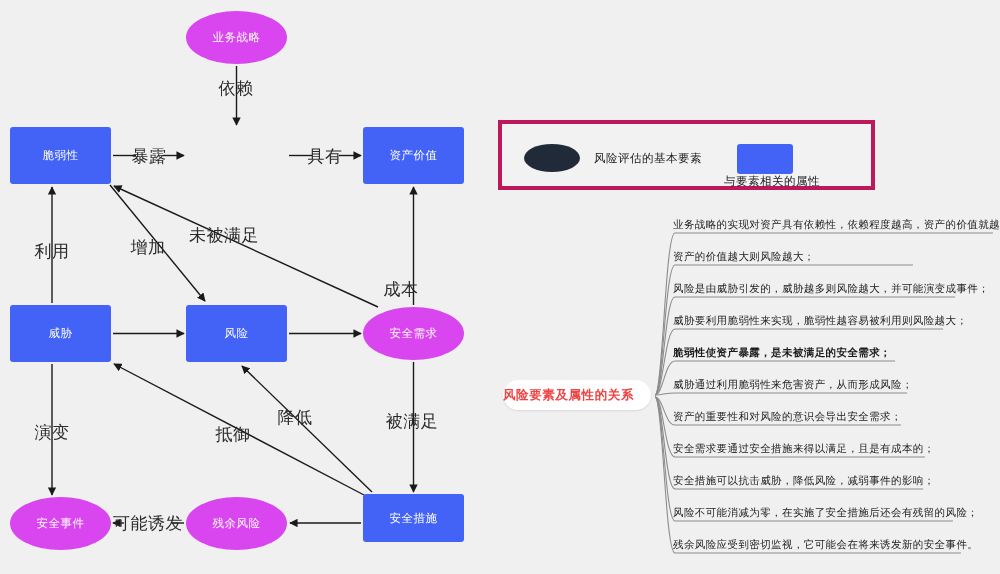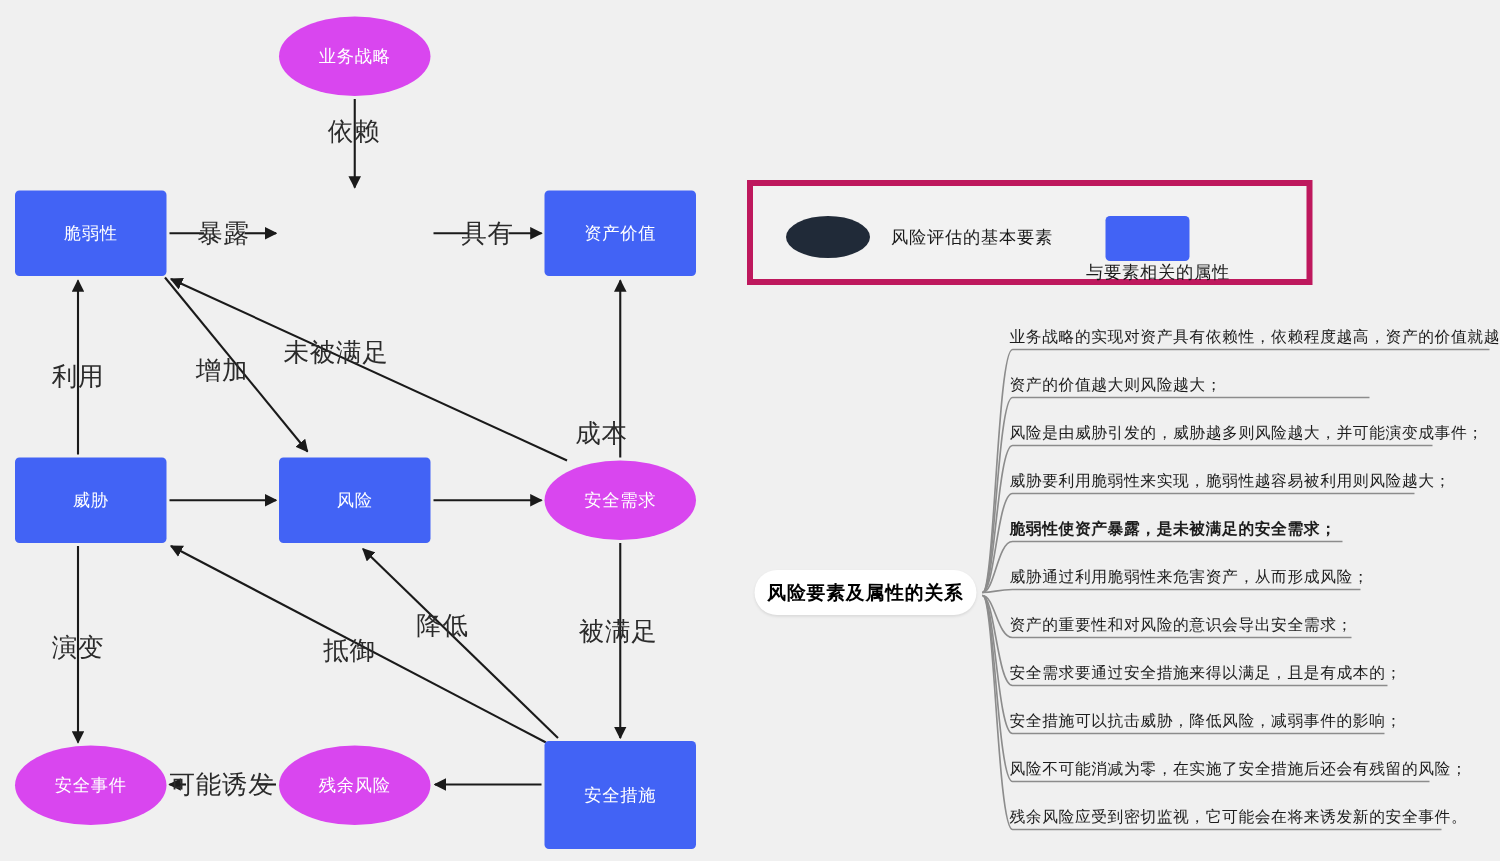--- a/index.html
+++ b/index.html
@@ -101,24 +101,23 @@
   #mm-root {
     position: absolute;
     left: 8px;
     top: 175px;
     width: 148px;
     height: 30px;
     background: #ffffff;
     border-radius: 15px;
     display: flex;
     align-items: center;
-    justify-content: center;
     font-size: 12.5px;
     font-weight: bold;
-    color: #000000;
+    color: #ef4444;
     letter-spacing: 0.6px;
     box-shadow: 0 1px 2px rgba(0,0,0,0.10);
     box-sizing: border-box;
   }
   .mm-item {
     position: absolute;
     left: 178px;
     font-size: 10.5px;
     color: #1c1c1c;
     white-space: nowrap;
@@ -192,21 +191,21 @@
   </div>
   <div class="node ellipse" style="left:363px;top:307px;width:101px;height:53px;">
     <span>安全需求</span>
   </div>
   <div class="node ellipse" style="left:10px;top:497px;width:101px;height:53px;">
     <span>安全事件</span>
   </div>
   <div class="node ellipse" style="left:186px;top:497px;width:101px;height:53px;">
     <span>残余风险</span>
   </div>
-  <div class="node rect" style="left:363px;top:494px;width:101px;height:72px;">
+  <div class="node rect" style="left:363px;top:494px;width:101px;height:48px;">
     <span>安全措施</span>
   </div>
 
   <div class="edge-label" style="left:236px;top:88px;">依赖</div>
   <div class="edge-label" style="left:149px;top:156px;">暴露</div>
   <div class="edge-label" style="left:325px;top:156px;">具有</div>
   <div class="edge-label" style="left:52px;top:251px;">利用</div>
   <div class="edge-label" style="left:148px;top:247px;">增加</div>
   <div class="edge-label" style="left:224px;top:235px;">未被满足</div>
   <div class="edge-label" style="left:401px;top:245px;margin-top:44px;">成本</div>

